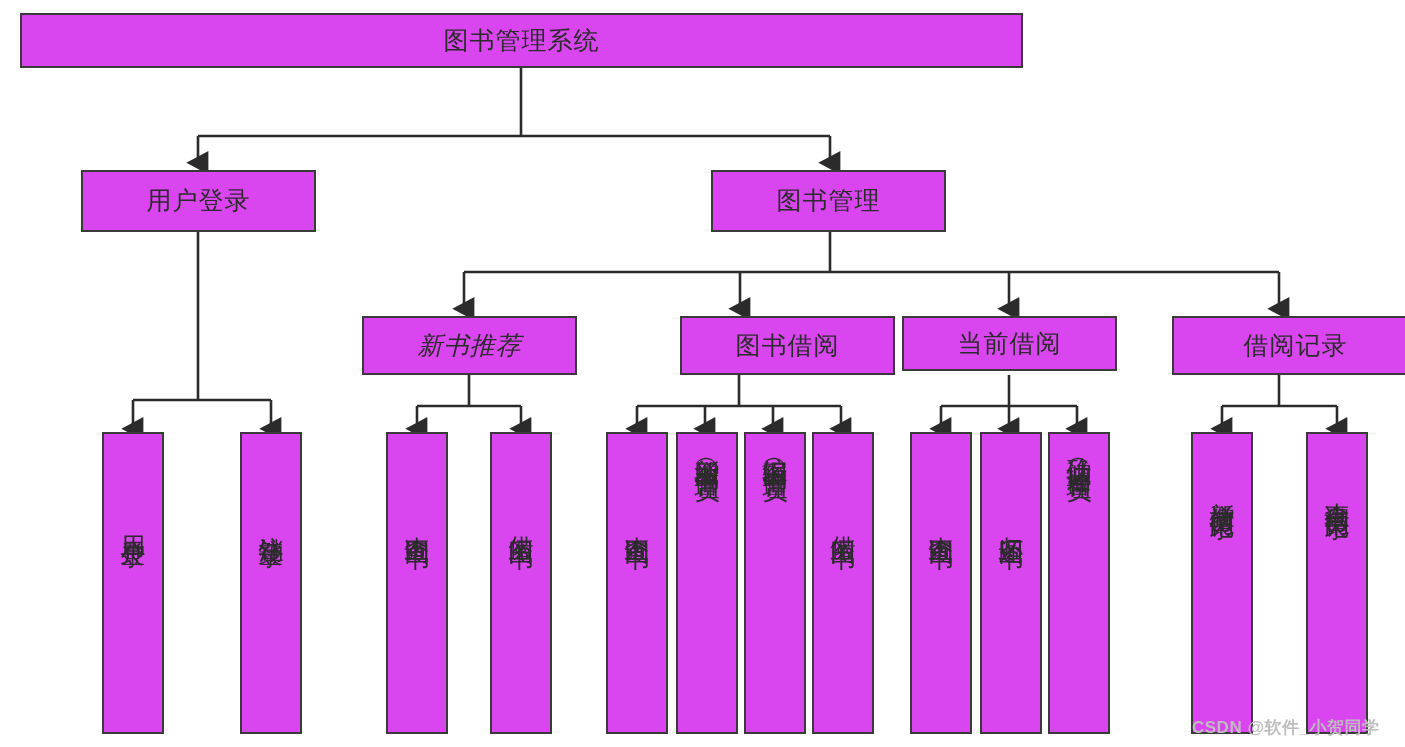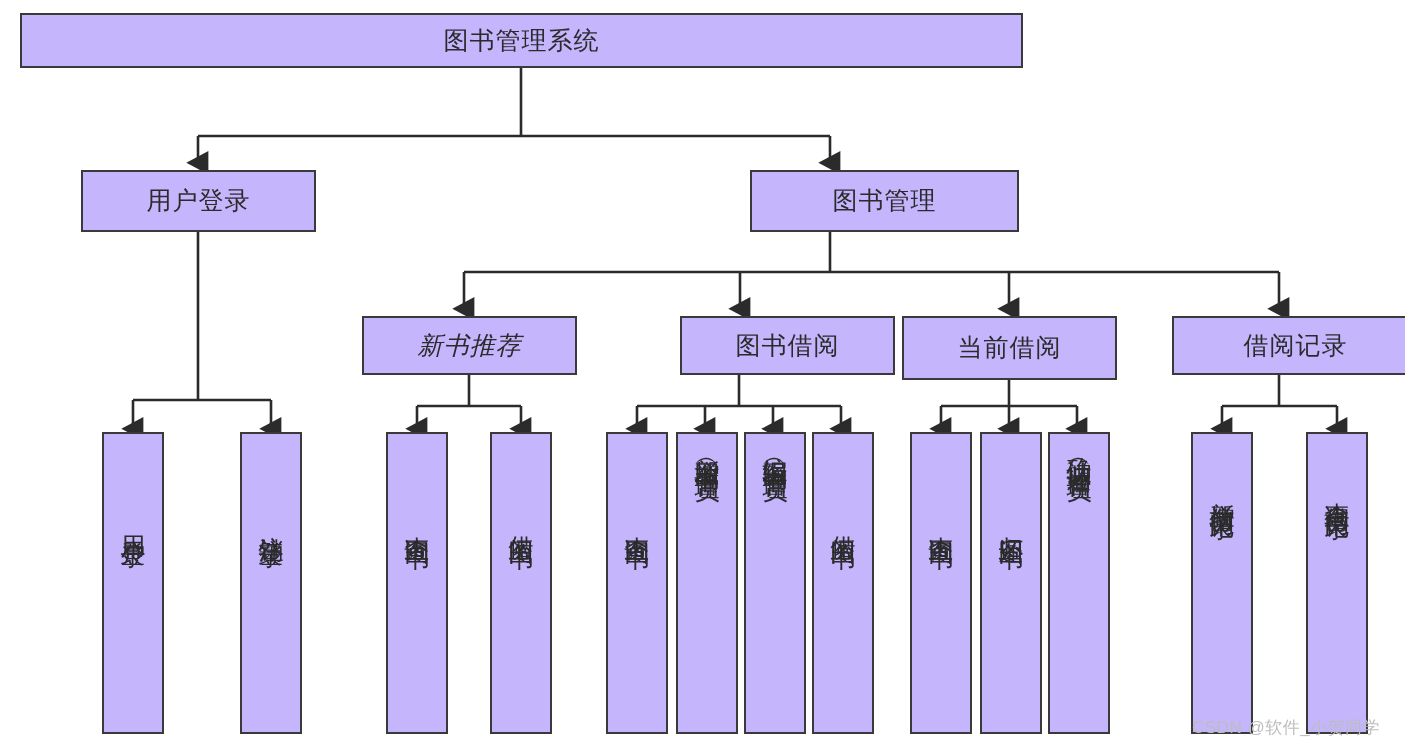--- a/index.html
+++ b/index.html
@@ -22,21 +22,21 @@
     position: absolute;
     left: 0;
     top: 0;
     width: 1405px;
     height: 747px;
     pointer-events: none;
   }
   .node {
     position: absolute;
     box-sizing: border-box;
-    background: #c4b5fd;
+    background: #d946ef;
     border: 2.5px solid #3a3a3a;
     display: flex;
     align-items: center;
     justify-content: center;
     z-index: 2;
   }
   .node .label {
     color: #2b2b2b;
     letter-spacing: 1px;
     white-space: nowrap;
@@ -131,33 +131,33 @@
   </svg>
 
   <div class="node root horiz" style="left:20px; top:13px; width:1003px; height:55px;">
     <span class="label">图书管理系统</span>
   </div>
 
   <div class="node horiz" style="left:81px; top:170px; width:235px; height:62px;">
     <span class="label">用户登录</span>
   </div>
 
-  <div class="node horiz" style="left:750px; top:170px; width:269px; height:62px;font-family:Liberation Serif, serif;">
+  <div class="node horiz" style="left:711px; top:170px; width:235px; height:62px;font-family:Liberation Serif, serif;">
     <span class="label">图书管理</span>
   </div>
 
   <div class="node horiz" style="left:362px; top:316px; width:215px; height:59px;font-style:italic;">
     <span class="label">新书推荐</span>
   </div>
 
   <div class="node horiz" style="left:632px; top:316px; width:215px; height:59px;margin-left:48px;">
     <span class="label">图书借阅</span>
   </div>
 
-  <div class="node horiz" style="left:902px; top:316px; width:215px; height:64px;">
+  <div class="node horiz" style="left:902px; top:316px; width:215px; height:55px;">
     <span class="label">当前借阅</span>
   </div>
 
   <div class="node horiz" style="left:1172px; top:316px; width:247px; height:59px;">
     <span class="label">借阅记录</span>
   </div>
 
   <div class="node vert" style="left:102px; top:432px; width:62px; height:302px; padding-top:82px;">
     <span class="label">用户登录</span>
   </div>
@@ -203,15 +203,15 @@
   </div>
 
   <div class="node vert" style="left:1191px; top:432px; width:62px; height:302px; padding-top:48px;">
     <span class="label">新增借阅记录</span>
   </div>
 
   <div class="node vert" style="left:1306px; top:432px; width:62px; height:302px; padding-top:48px;">
     <span class="label">查询借阅记录</span>
   </div>
 
-  <div class="watermark" style="left:1192px; top:716px;">CSDN @软件_小贺同学</div>
+  <div class="watermark" style="left:1192px; top:716px;font-weight:bold;">CSDN @软件_小贺同学</div>
 
 </div>
 
 </body></html>

